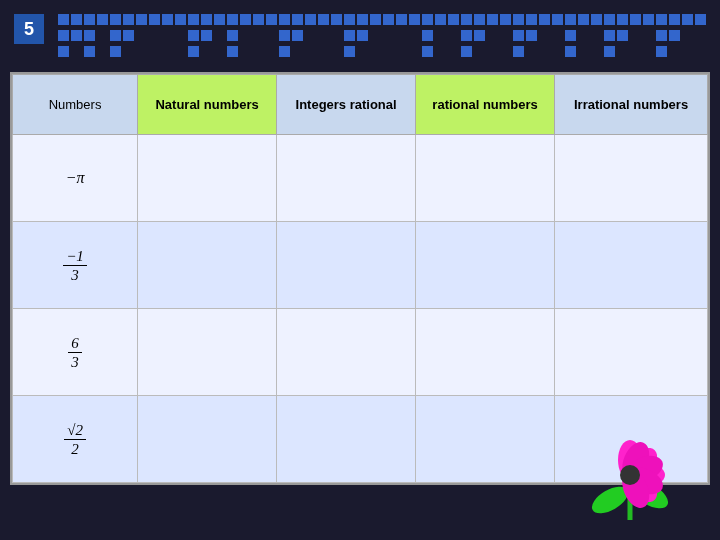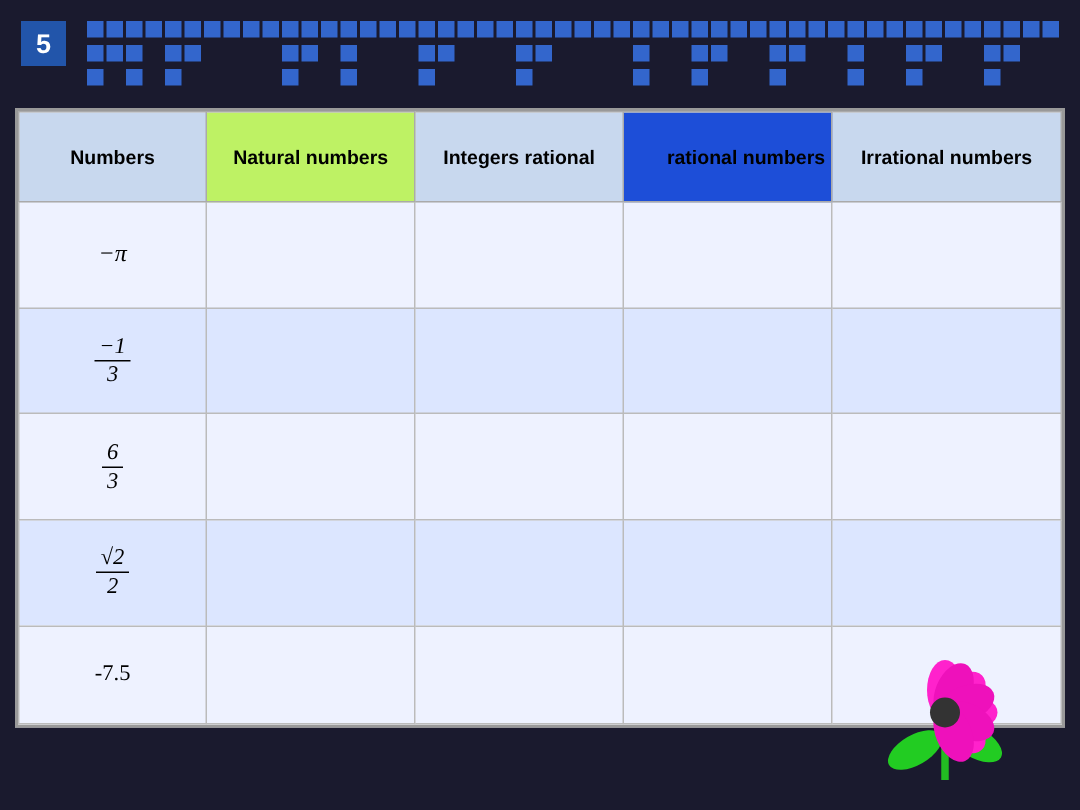--- a/index.html
+++ b/index.html
@@ -175,24 +175,24 @@
   left: 10px;
   right: 10px;
   bottom: 55px;
   background: white;
   border: 2px solid #999;
   overflow: hidden;
 ">
   <table style="width:100%; height:100%; border-collapse:collapse;">
     <thead>
       <tr>
-        <th style="background:#c8d8ee; border:1px solid #aaa; padding:0 4px; font-size:13px; font-weight:bold; color:#000; text-align:center; width:18%;">Numbers</th>
+        <th style="background:#c8d8ee; border:1px solid #aaa; padding:0 4px; font-size:13px; font-weight:normal; color:#000; text-align:center; width:18%;">Numbers</th>
         <th style="background:#bef264; border:1px solid #aaa; padding:6px 4px; font-size:13px; font-weight:bold; color:#000; text-align:center; width:20%;">Natural numbers</th>
         <th style="background:#c8d8ee; border:1px solid #aaa; padding:6px 4px; font-size:13px; font-weight:bold; color:#000; text-align:center; width:20%;">Integers rational</th>
-        <th style="background:#1d4ed8; border:1px solid #aaa; padding:22px 4px; font-size:13px; font-weight:bold; color:#000; text-align:right; width:20%;">rational numbers</th>
+        <th style="background:#bef264; border:1px solid #aaa; padding:22px 4px; font-size:13px; font-weight:bold; color:#000; text-align:center; width:20%;">rational numbers</th>
         <th style="background:#c8d8ee; border:1px solid #aaa; padding:20px 4px; font-size:13px; font-weight:bold; color:#000; text-align:center; width:22%;">Irrational numbers</th>
       </tr>
     </thead>
     <tbody>
 
       <tr>
         <td style="border:1px solid #bbb; background:#eef2ff; text-align:center; height:52px;">
           <span style="font-family:'Times New Roman',serif; font-style:italic; font-size:16px;">−π</span>
         </td>
         <td style="border:1px solid #bbb; background:#eef2ff;"></td>
@@ -233,29 +233,20 @@
             <span style="border-bottom:1.5px solid #000; padding:0 3px;">√2</span>
             <span style="padding:0 3px;">2</span>
           </span>
         </td>
         <td style="border:1px solid #bbb; background:#dce6ff;"></td>
         <td style="border:1px solid #bbb; background:#dce6ff;"></td>
         <td style="border:1px solid #bbb; background:#dce6ff;"></td>
         <td style="border:1px solid #bbb; background:#dce6ff;"></td>
       </tr>
 
-      <tr>
-        <td style="border:1px solid #bbb; background:#eef2ff; text-align:center; height:48px;">
-          <span style="font-family:'Times New Roman',serif; font-size:15px;">-7.5</span>
-        </td>
-        <td style="border:1px solid #bbb; background:#eef2ff;"></td>
-        <td style="border:1px solid #bbb; background:#eef2ff;"></td>
-        <td style="border:1px solid #bbb; background:#eef2ff;"></td>
-        <td style="border:1px solid #bbb; background:#eef2ff;"></td>
-      </tr>
     </tbody>
   </table>
 </div>
 
 <div style="
   position: absolute;
   bottom: 10px;
   right: 25px;
   width: 130px;
   height: 120px;

